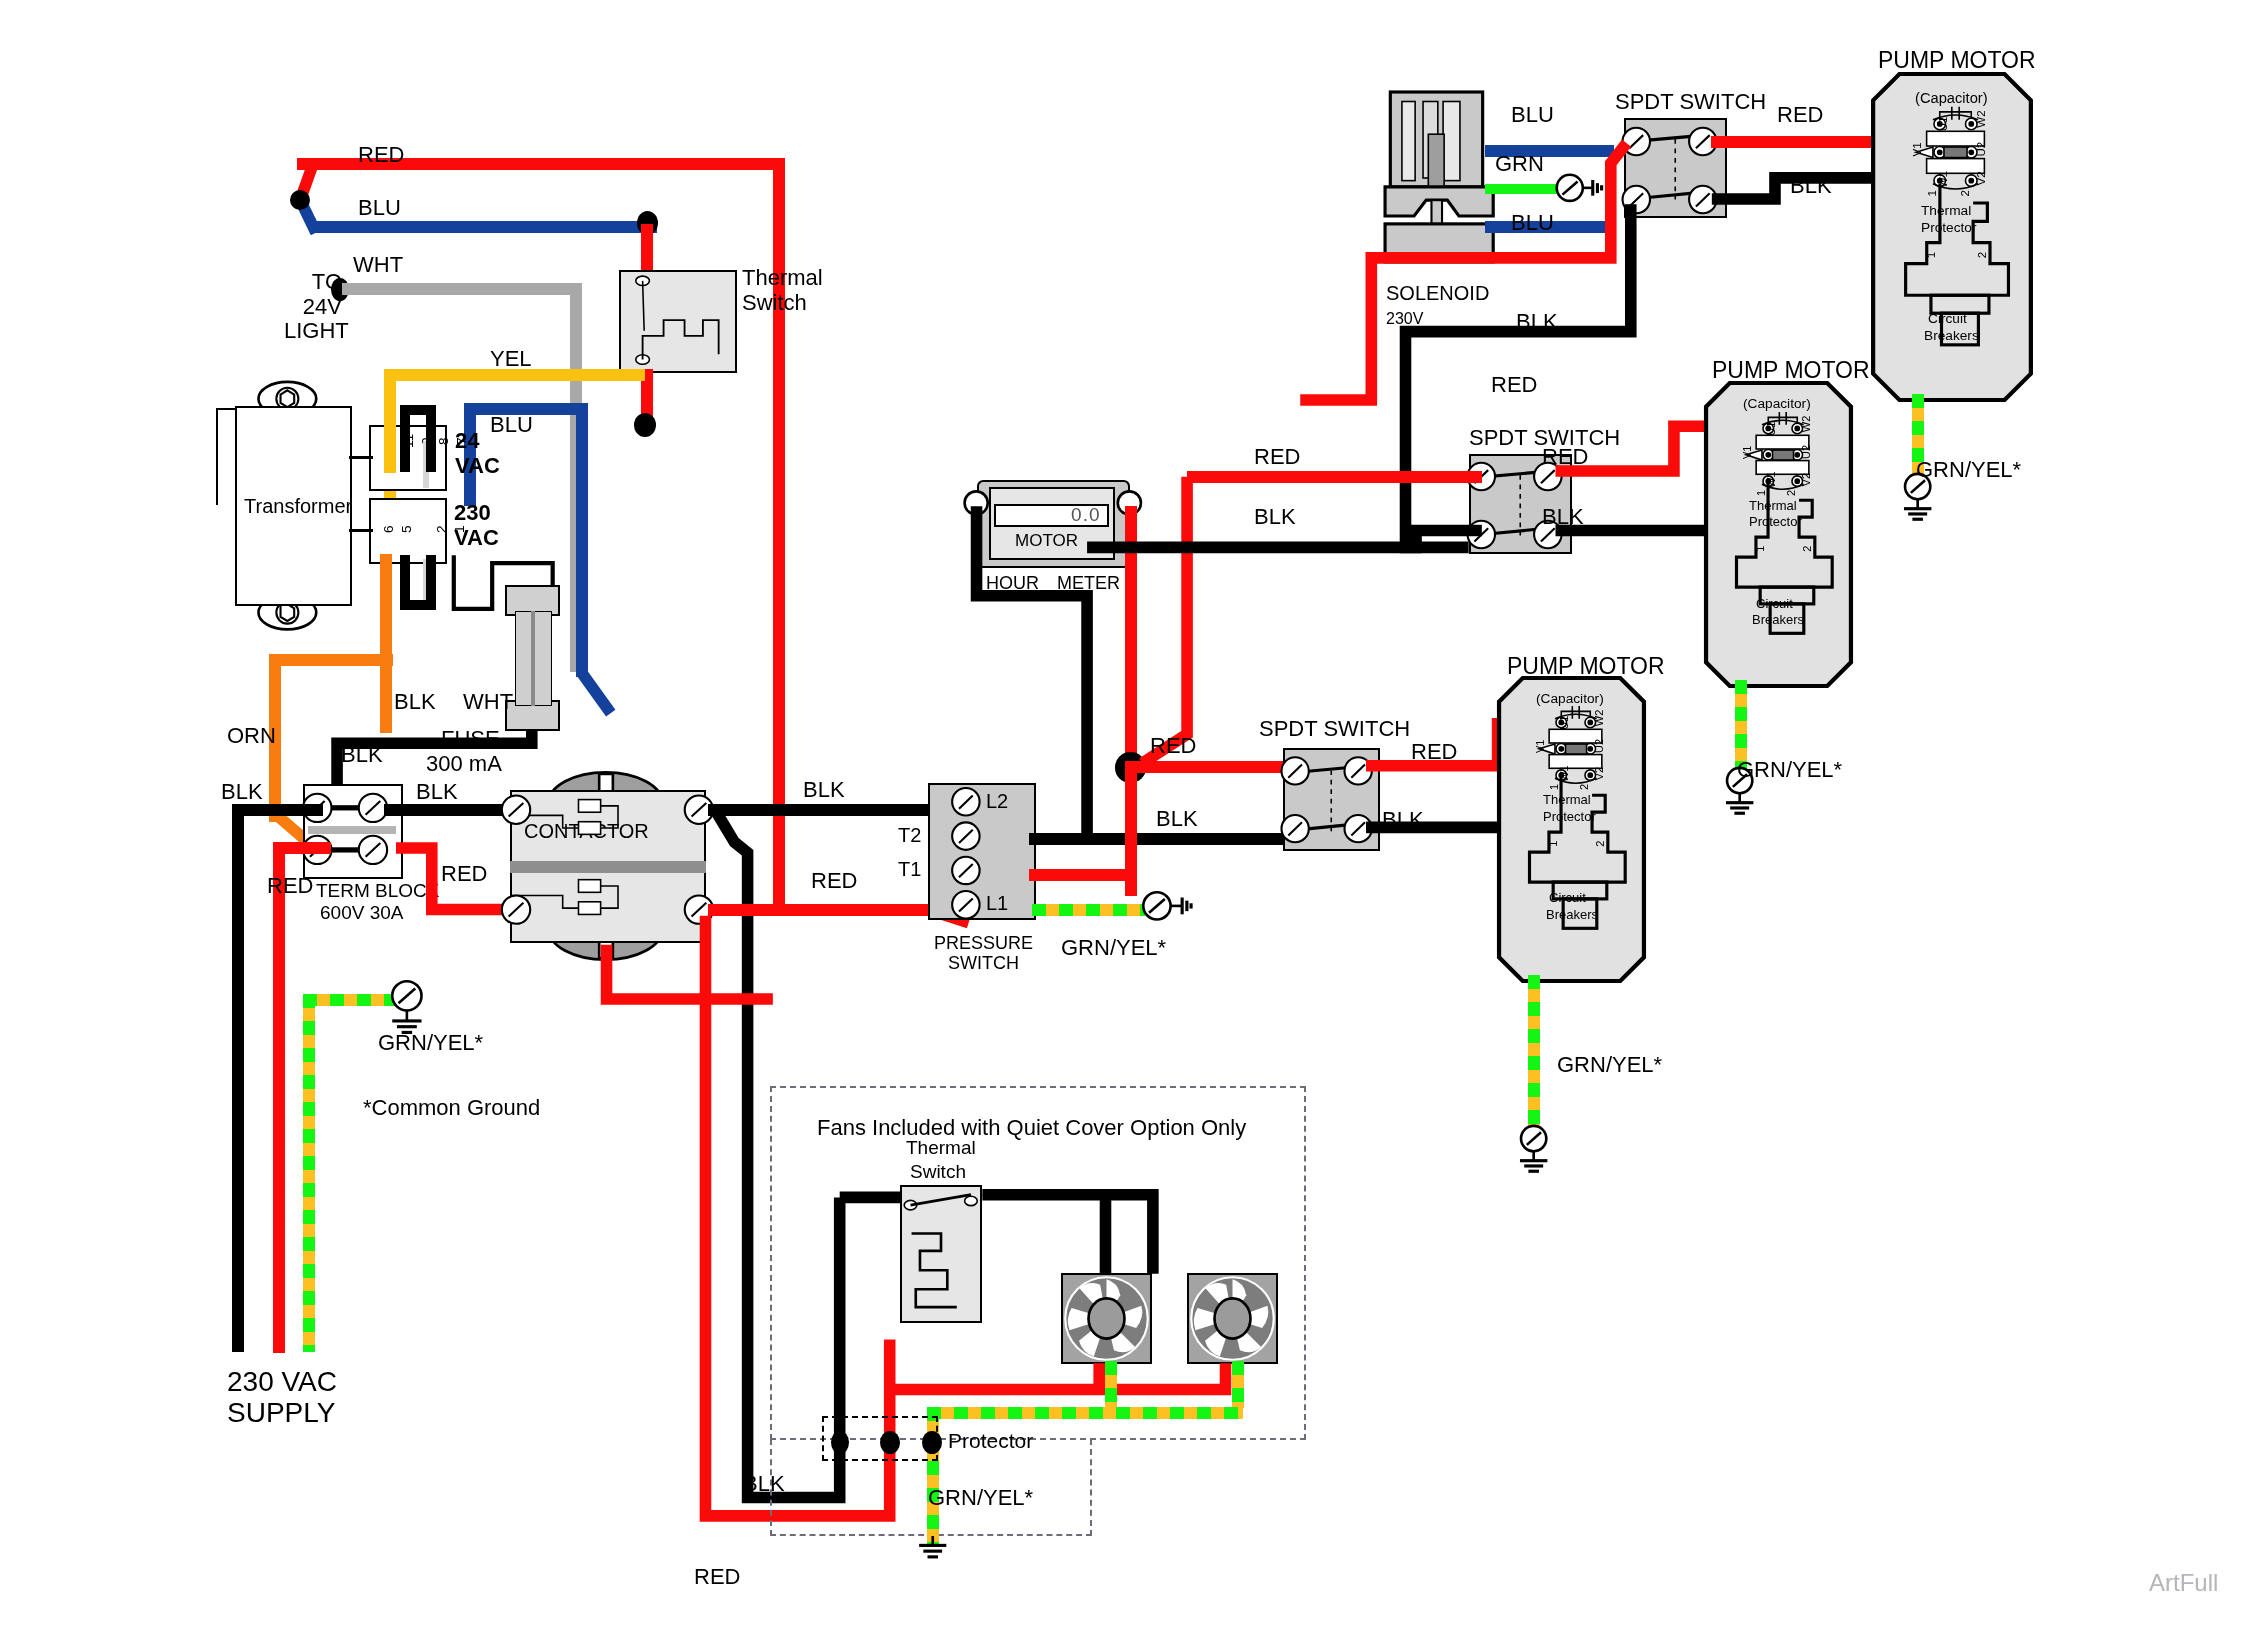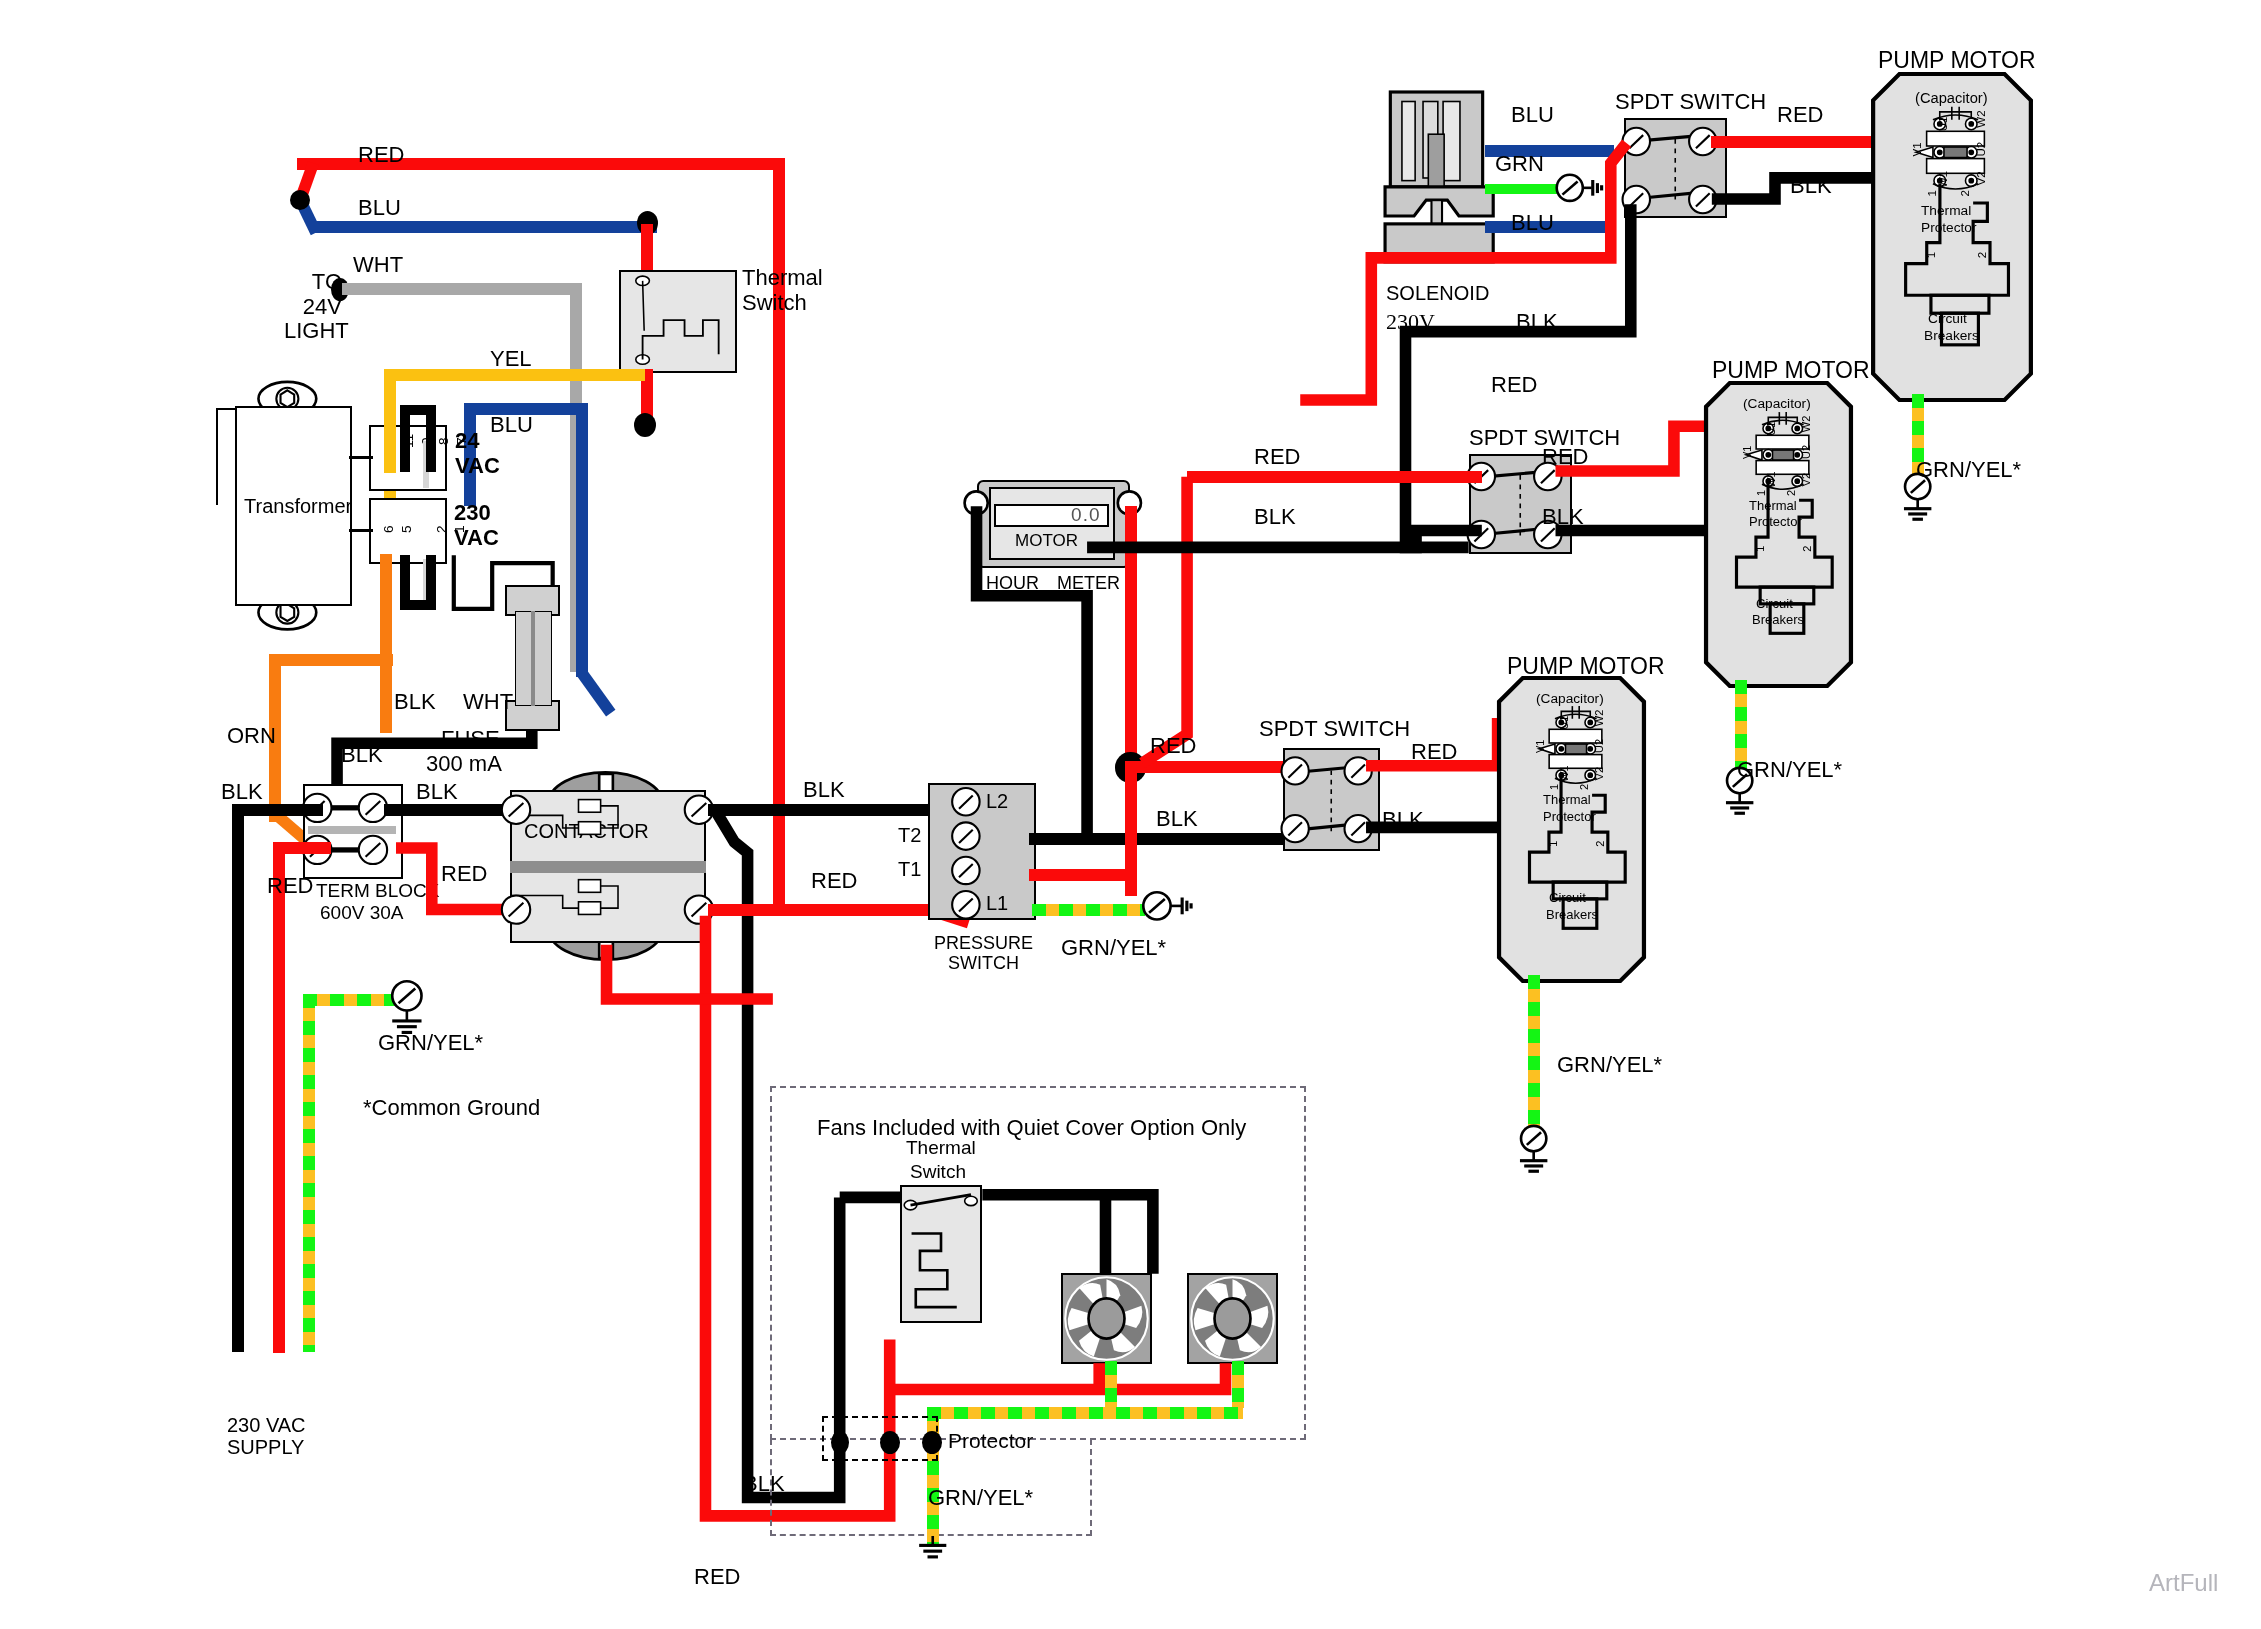--- a/index.html
+++ b/index.html
@@ -179,21 +179,21 @@
   <svg style="left:387px;top:977px;width:68px;height:68px;" viewBox="0 0 130 130" width="68" height="68">
     <circle cx="38" cy="36" r="28" fill="#fff" stroke="#000" stroke-width="5"></circle>
     <line x1="22" y1="50" x2="54" y2="22" stroke="#000" stroke-width="5"></line>
     <line x1="38" y1="64" x2="38" y2="84" stroke="#000" stroke-width="5"></line>
     <line x1="10" y1="84" x2="66" y2="84" stroke="#000" stroke-width="6"></line>
     <line x1="19" y1="95" x2="57" y2="95" stroke="#000" stroke-width="6"></line>
     <line x1="28" y1="106" x2="48" y2="106" stroke="#000" stroke-width="6"></line>
   </svg>
   <div class="lbl" style="left:378px;top:1031px;font-size:22px;">GRN/YEL*</div>
   <div class="lbl" style="left:363px;top:1096px;font-size:22px;">*Common Ground</div>
-  <div class="lbl" style="left:227px;top:1366px;font-size:20px;margin-top:48px;">230 VAC<br>SUPPLY</div>
+  <div class="lbl" style="left:227px;top:1366px;font-size:28px;">230 VAC<br>SUPPLY</div>
 
   <svg style="left:495px;top:771px;width:221px;height:190px;" viewBox="0 0 420 360" width="221" height="190">
     <ellipse cx="210" cy="60" rx="108" ry="58" fill="#9e9e9e" stroke="#000" stroke-width="5"></ellipse>
     <ellipse cx="210" cy="300" rx="108" ry="58" fill="#9e9e9e" stroke="#000" stroke-width="5"></ellipse>
     <rect x="198" y="5" width="26" height="60" fill="#fff" stroke="#000" stroke-width="5"></rect>
     <rect x="198" y="295" width="26" height="60" fill="#fff" stroke="#000" stroke-width="5"></rect>
   </svg>
   <div class="box ltbox" style="left:510px;top:790px;width:196px;height:153px;"></div>
   <div class="w" style="left:510px;top:861px;width:196px;height:11.6px;background:#8e8e8e;"></div>
   <div class="lbl" style="left:524px;top:820px;font-size:20px;">CONTACTOR</div>
@@ -303,21 +303,21 @@
     <rect x="10" y="0" width="175" height="180" fill="#c9c9c9" stroke="#000" stroke-width="6"></rect>
     <rect x="32" y="18" width="25" height="150" fill="#e8e8e8" stroke="#000" stroke-width="3"></rect>
     <rect x="72" y="18" width="28" height="145" fill="#dcdcdc" stroke="#000" stroke-width="3"></rect>
     <rect x="110" y="18" width="32" height="150" fill="#e8e8e8" stroke="#000" stroke-width="3"></rect>
     <rect x="82" y="80" width="30" height="120" fill="#9e9e9e" stroke="#000" stroke-width="3"></rect>
     <path d="M0 180 L205 180 L205 235 L140 235 L118 205 L78 205 L55 235 L0 235 Z" fill="#c9c9c9" stroke="#000" stroke-width="6"></path>
     <rect x="88" y="205" width="20" height="48" fill="#c9c9c9" stroke="#000" stroke-width="4"></rect>
     <rect x="0" y="250" width="205" height="72" fill="#c9c9c9" stroke="#000" stroke-width="6"></rect>
   </svg>
   <div class="lbl" style="left:1386px;top:282px;font-size:20px;">SOLENOID</div>
-  <div class="lbl" style="left:1386px;top:310px;font-size:22px;font-family:Liberation Serif, serif;">230V</div>
+  <div class="lbl" style="left:1386px;top:310px;font-size:16px;">230V</div>
 
   <div class="w blu" style="left:1485px;top:145px;width:129px;height:11.6px;"></div>
   <div class="w blu" style="left:1485px;top:221px;width:129px;height:11.6px;"></div>
   <div class="w grn" style="left:1485px;top:184px;width:74px;height:9.5px;"></div>
   <svg style="left:1553px;top:168px;width:68px;height:47px;" viewBox="0 0 130 90" width="68" height="47">
     <circle cx="32" cy="38" r="25" fill="#fff" stroke="#000" stroke-width="5"></circle>
     <line x1="18" y1="51" x2="47" y2="26" stroke="#000" stroke-width="5"></line>
     <line x1="57" y1="38" x2="74" y2="38" stroke="#000" stroke-width="5"></line>
     <line x1="76" y1="23" x2="76" y2="53" stroke="#000" stroke-width="6"></line>
     <line x1="85" y1="29" x2="85" y2="48" stroke="#000" stroke-width="6"></line>

